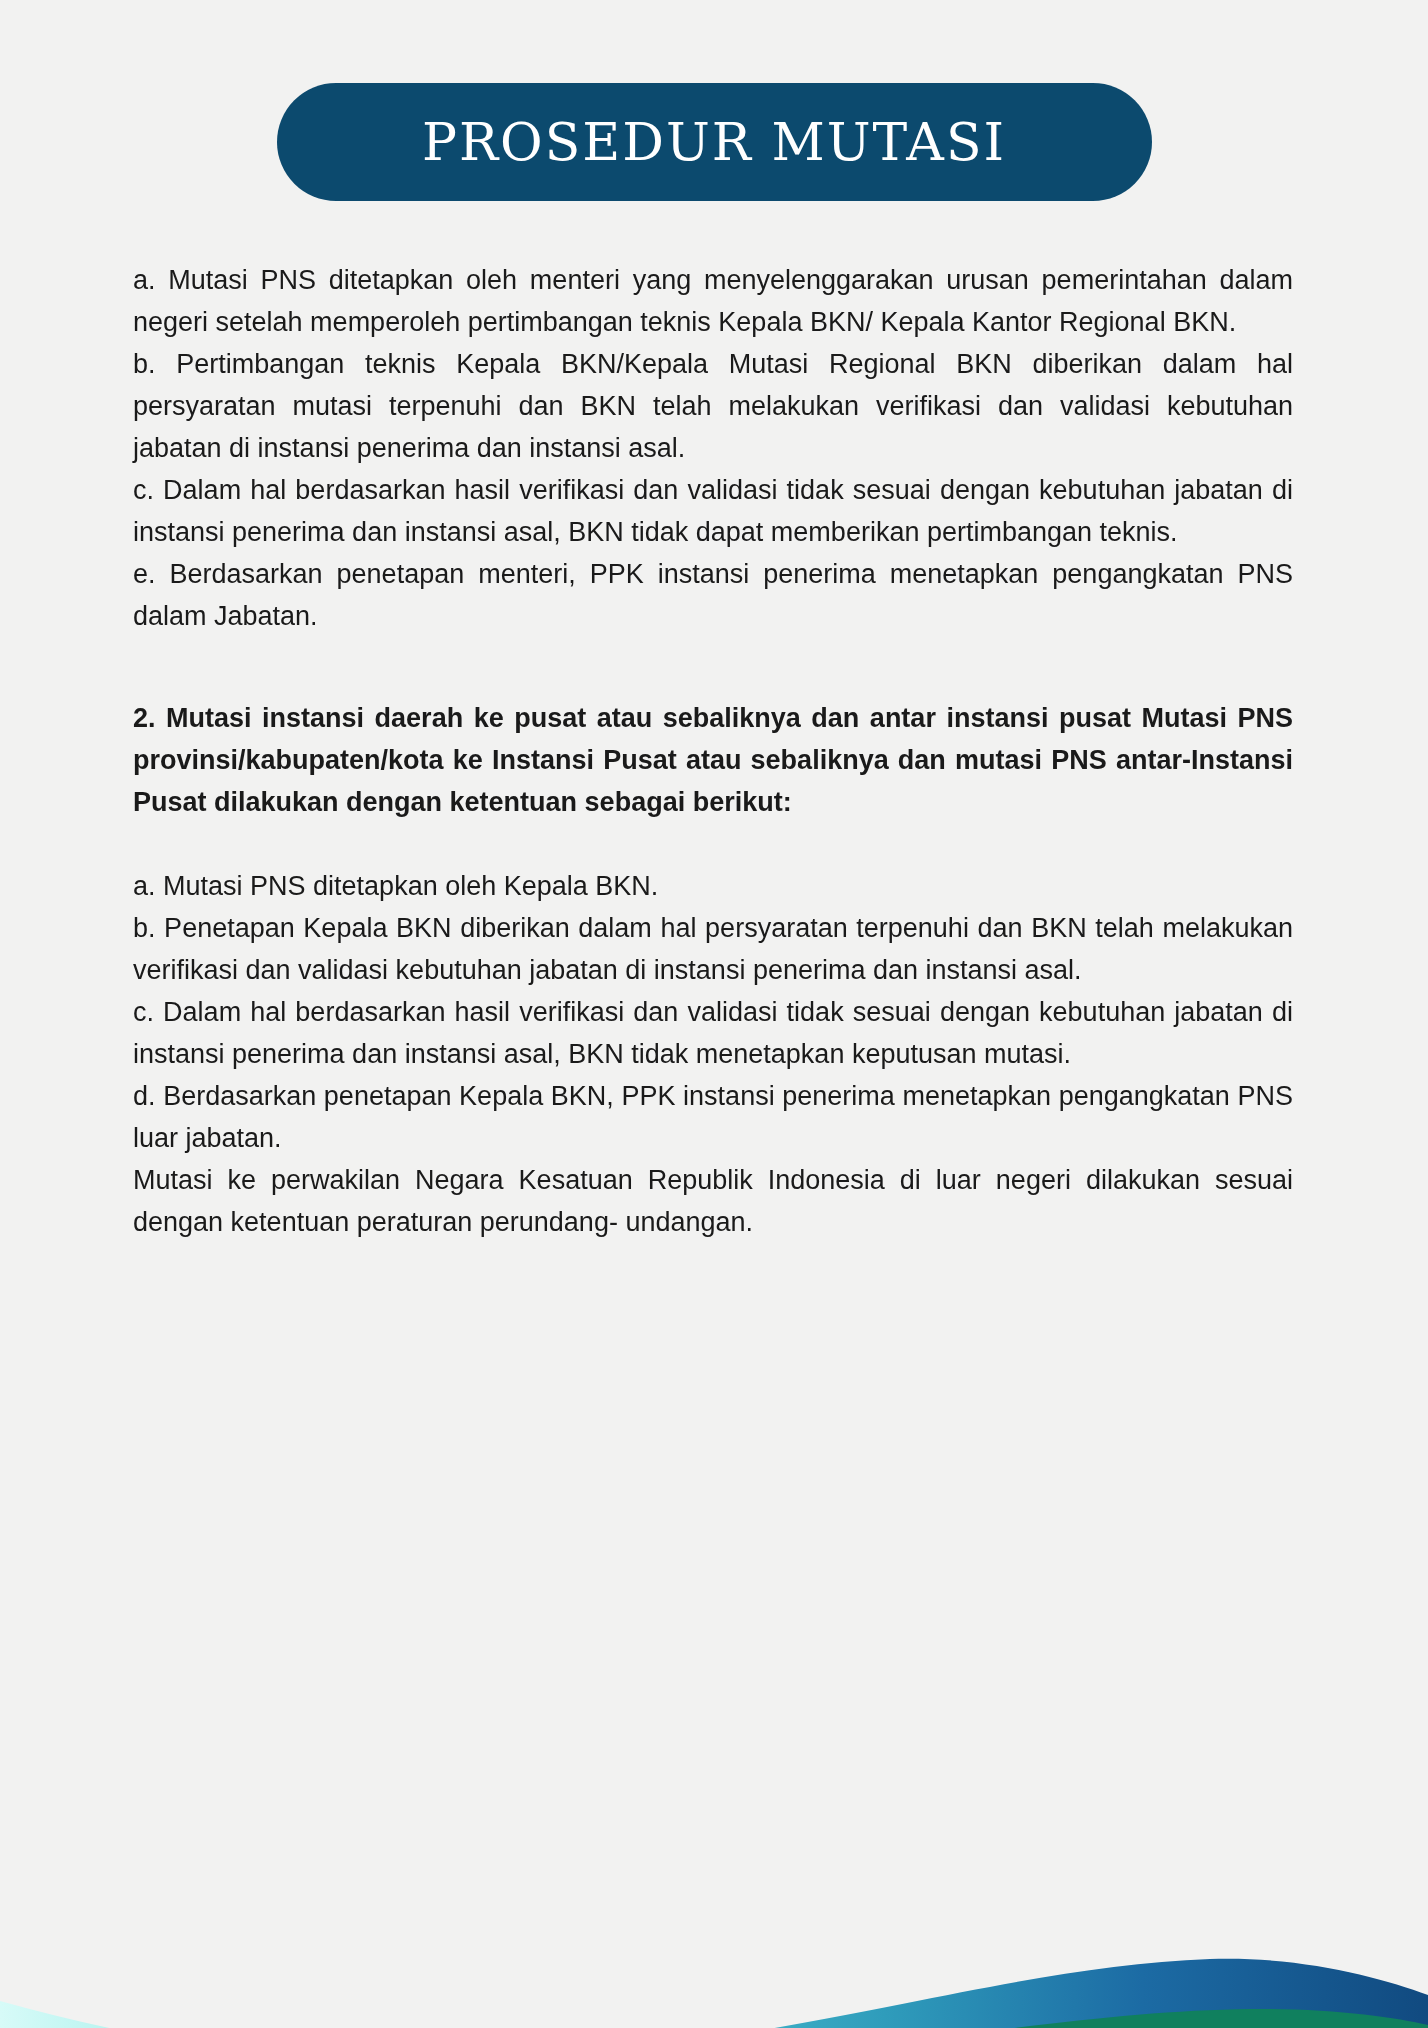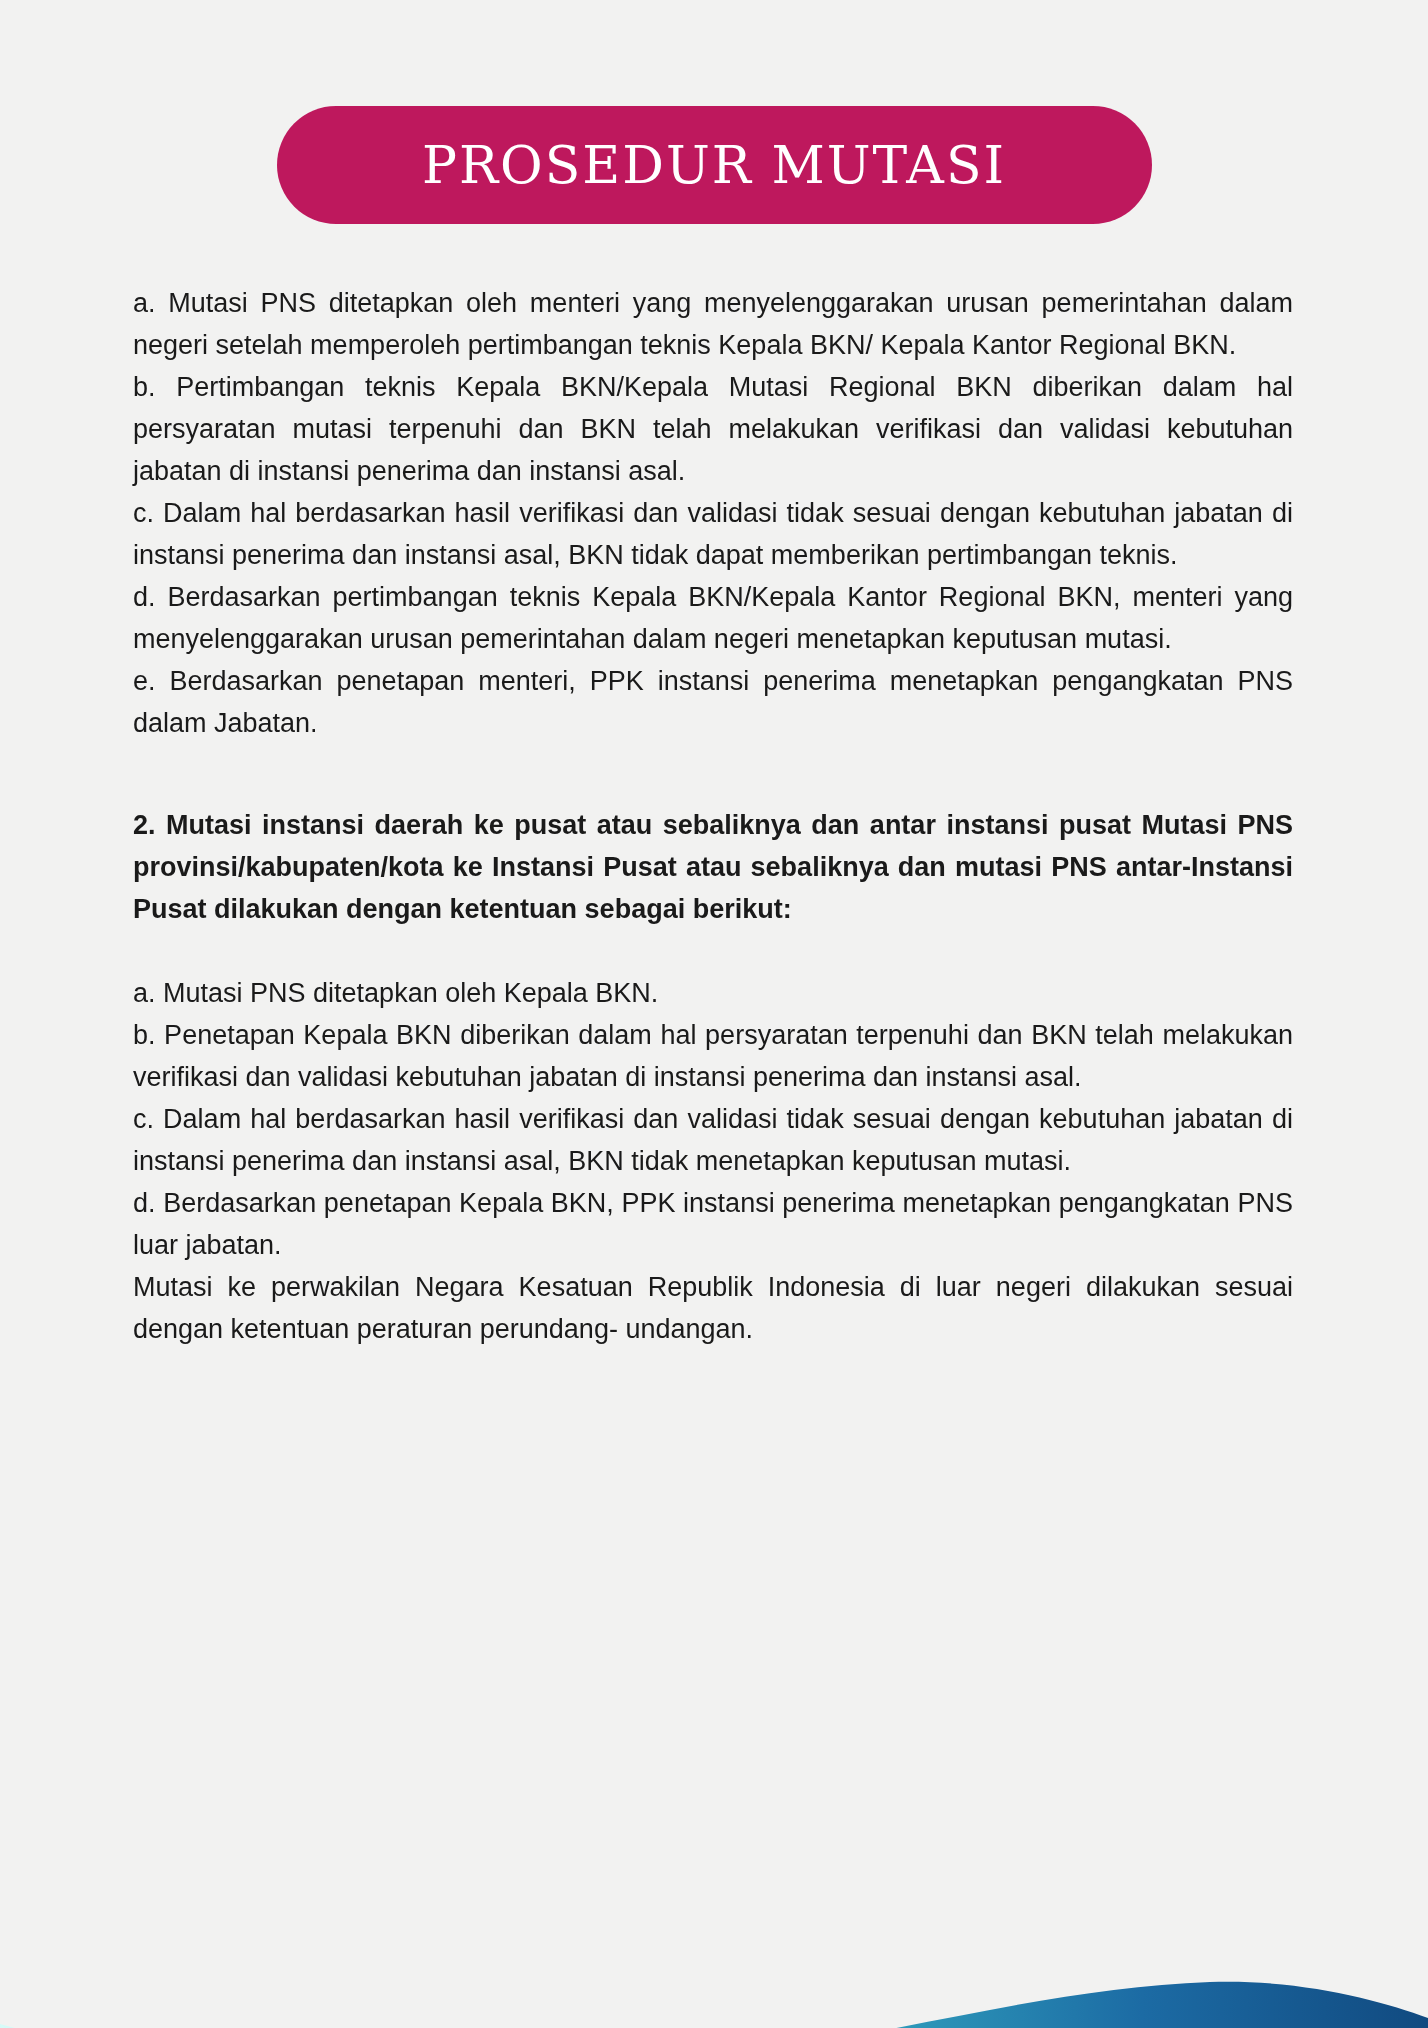--- a/index.html
+++ b/index.html
@@ -11,24 +11,24 @@
     background: #f2f2f1;
     font-family: "Liberation Sans", sans-serif;
     color: #1a1a1a;
   }
   .page {
     position: relative;
     width: 100%;
     height: 100%;
   }
   .title-pill {
-    margin: 106px auto 0 auto;
+    margin: 83px auto 0 auto;
     width: 875px;
     height: 118px;
-    background: #be185d;
+    background: #0c4a6e;
     border-radius: 60px;
     display: flex;
     align-items: center;
     justify-content: center;
   }
   .title-pill .title-text {
     font-family: "DejaVu Serif", serif;
     font-size: 52px;
     letter-spacing: 2px;
     color: #ffffff;
@@ -63,21 +63,20 @@
   <div class="title-pill">
     <span class="title-text">PROSEDUR MUTASI</span>
   </div>
 
   <div class="content">
 
     <div>
       <p>a. Mutasi PNS ditetapkan oleh menteri yang menyelenggarakan urusan pemerintahan dalam negeri setelah memperoleh pertimbangan teknis Kepala BKN/ Kepala Kantor Regional BKN.</p>
       <p>b. Pertimbangan teknis Kepala BKN/Kepala Mutasi Regional BKN diberikan dalam hal persyaratan mutasi terpenuhi dan BKN telah melakukan verifikasi dan validasi kebutuhan jabatan di instansi penerima dan instansi asal.</p>
       <p>c. Dalam hal berdasarkan hasil verifikasi dan validasi tidak sesuai dengan kebutuhan jabatan di instansi penerima dan instansi asal, BKN tidak dapat memberikan pertimbangan teknis.</p>
-      <p>d. Berdasarkan pertimbangan teknis Kepala BKN/Kepala Kantor Regional BKN, menteri yang menyelenggarakan urusan pemerintahan dalam negeri menetapkan keputusan mutasi.</p>
       <p>e. Berdasarkan penetapan menteri, PPK instansi penerima menetapkan pengangkatan PNS dalam Jabatan.</p>
     </div>
 
     <p class="heading h5">2. Mutasi instansi daerah ke pusat atau sebaliknya dan antar instansi pusat Mutasi PNS provinsi/kabupaten/kota ke Instansi Pusat atau sebaliknya dan mutasi PNS antar-Instansi Pusat dilakukan dengan ketentuan sebagai berikut:</p>
     <div>
       <p>a. Mutasi PNS ditetapkan oleh Kepala BKN.</p>
       <p>b. Penetapan Kepala BKN diberikan dalam hal persyaratan terpenuhi dan BKN telah melakukan verifikasi dan validasi kebutuhan jabatan di instansi penerima dan instansi asal.</p>
       <p>c. Dalam hal berdasarkan hasil verifikasi dan validasi tidak sesuai dengan kebutuhan jabatan di instansi penerima dan instansi asal, BKN tidak menetapkan keputusan mutasi.</p>
       <p>d. Berdasarkan penetapan Kepala BKN, PPK instansi penerima menetapkan pengangkatan PNS luar jabatan.</p>
     </div>

